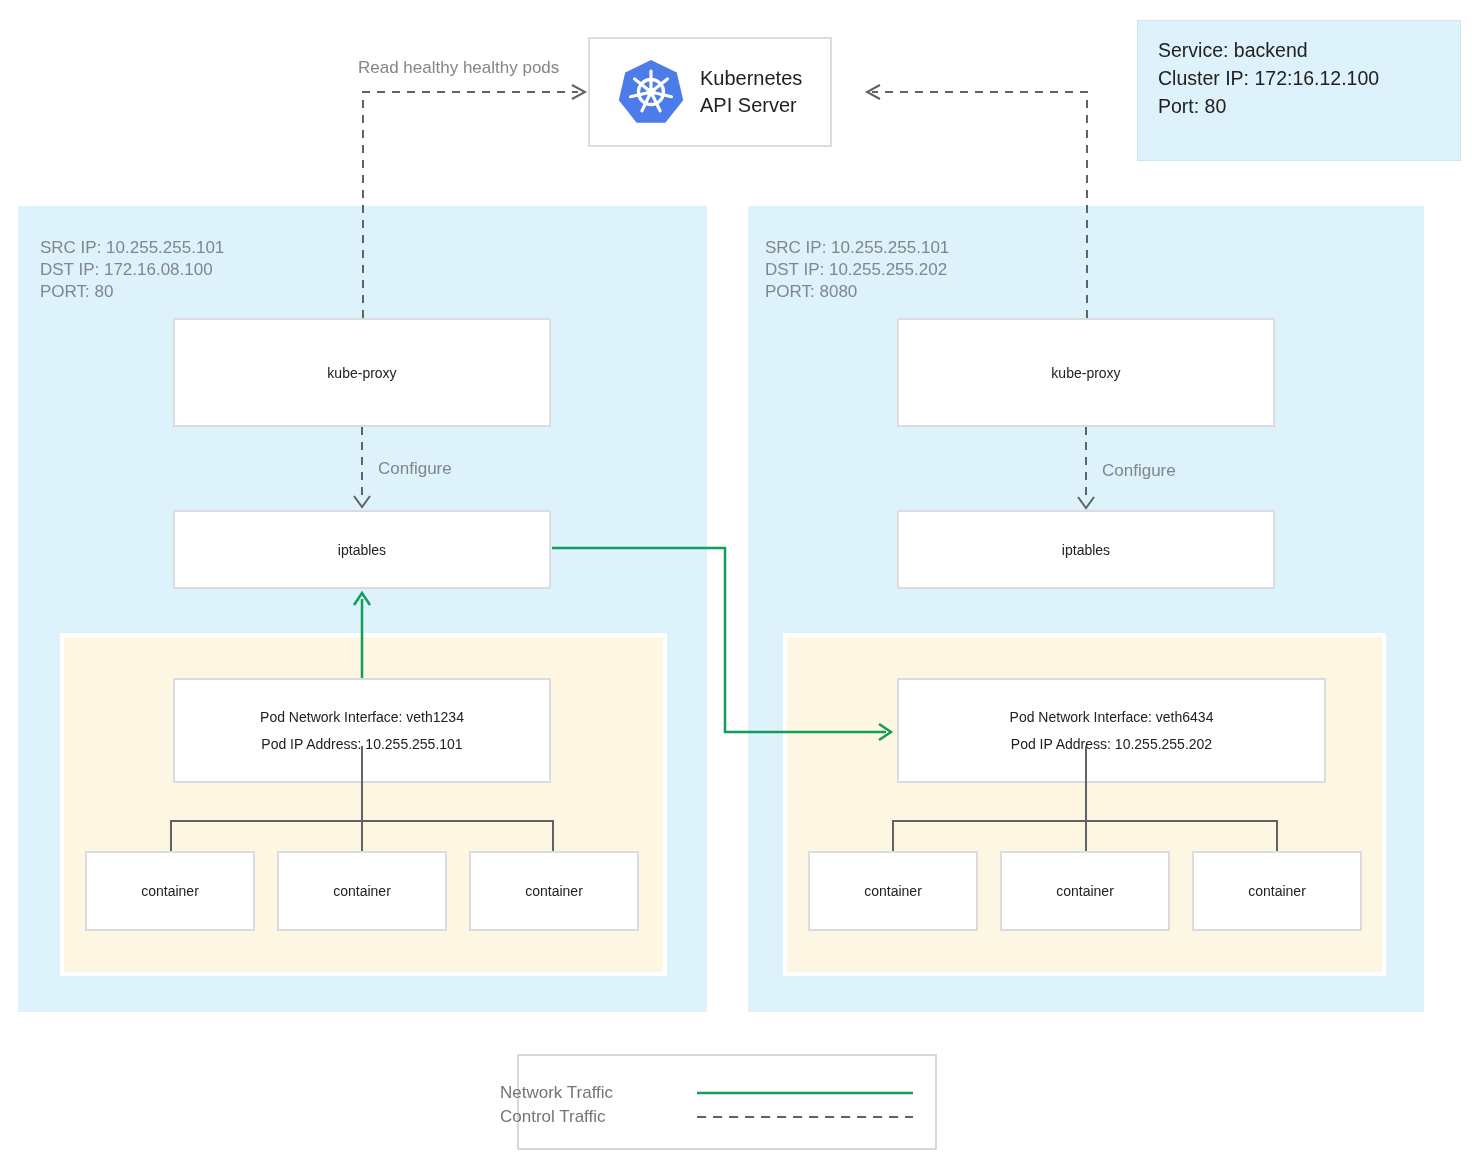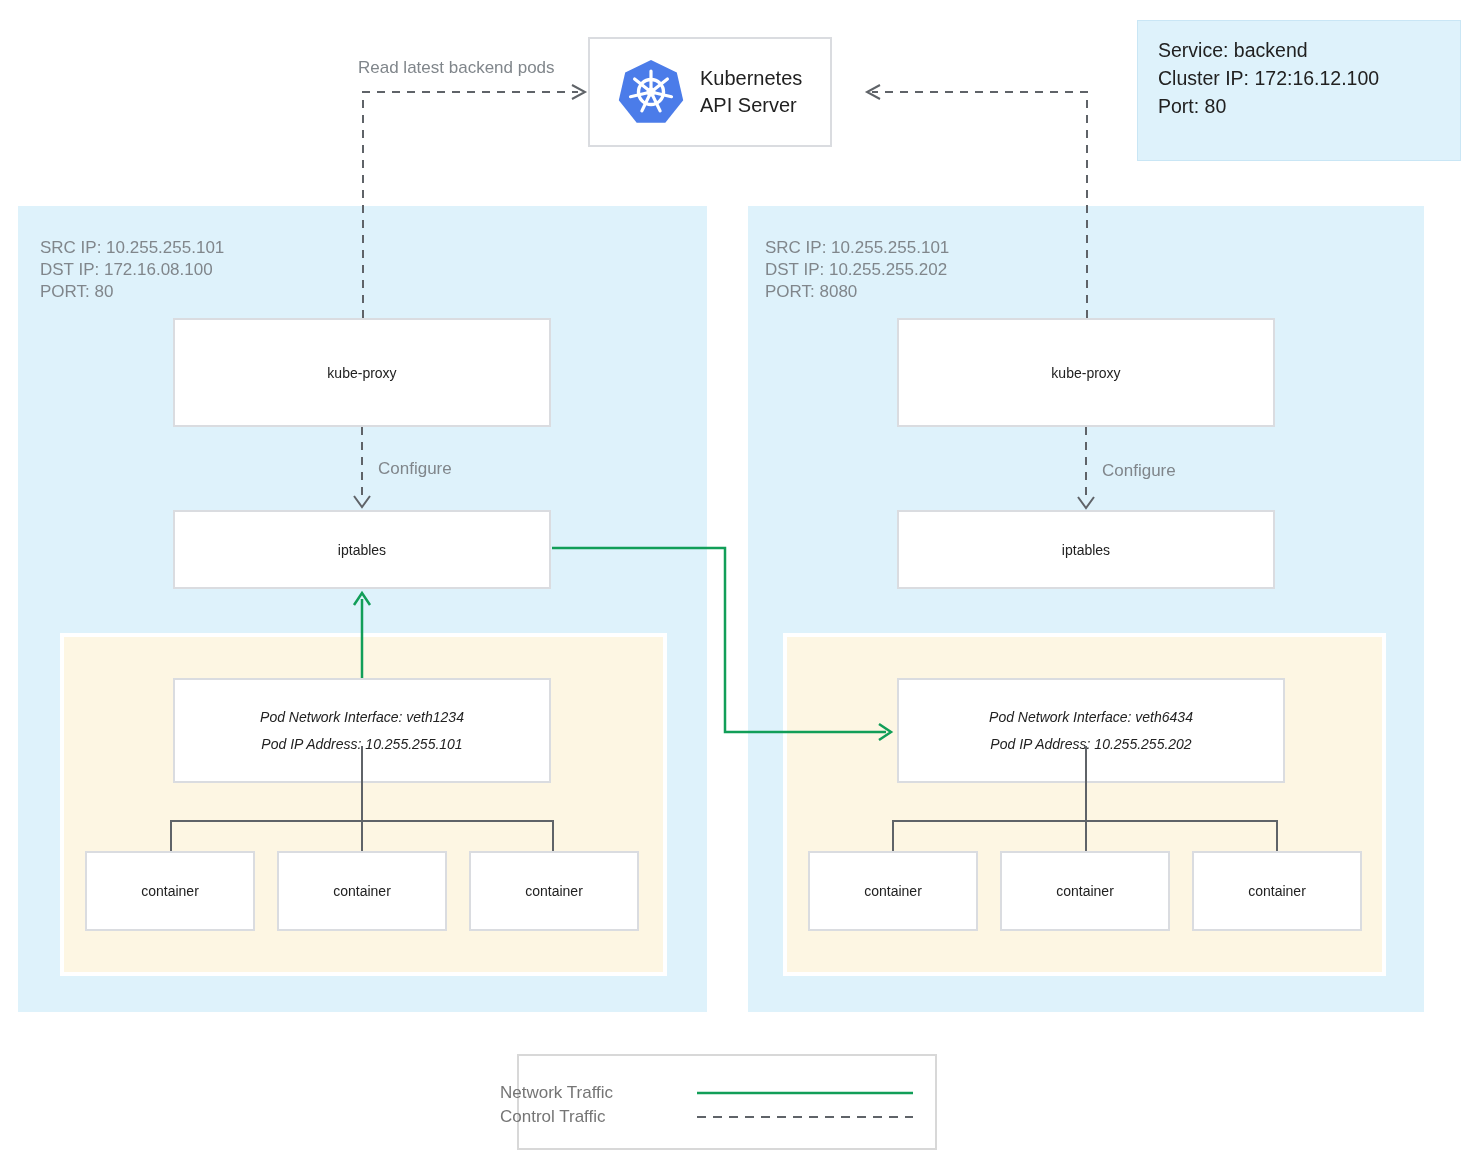--- a/index.html
+++ b/index.html
@@ -9,21 +9,21 @@
   }
   *{margin:0;padding:0;box-sizing:border-box;}
   html,body{width:1472px;height:1172px;background:#fff;overflow:hidden;
     font-family:"Liberation Sans","DejaVu Sans",sans-serif;}
   .stage{position:relative;width:1472px;height:1172px;background:#fff;}
   .node{position:absolute;background:var(--node-bg);z-index:1;}
   .podbox{position:absolute;background:var(--pod-bg);border:4px solid #fff;z-index:2;}
   .wbox{position:absolute;background:#fff;border:2px solid var(--box-border);
     display:flex;align-items:center;justify-content:center;
     font-size:14px;color:var(--text-dark);z-index:3;text-align:center;}
-  .wbox.twolines{flex-direction:column;line-height:27px;font-style:italic;}
+  .wbox.twolines{flex-direction:column;line-height:27px;}
   .annot{position:absolute;font-size:17px;line-height:22px;color:var(--text-gray);z-index:3;white-space:nowrap;}
   .edgelabel{position:absolute;font-size:17px;color:var(--text-gray);z-index:6;white-space:nowrap;}
   .apibox{position:absolute;left:588px;top:37px;width:244px;height:110px;background:#fff;
     border:2px solid var(--box-border);display:flex;align-items:center;gap:16px;
     padding-left:28px;z-index:3;}
   .apibox .apitext{font-size:20px;line-height:27px;color:var(--text-dark);}
   .servicebox{position:absolute;left:1137px;top:20px;width:324px;height:141px;
     background:var(--node-bg);border:1px solid #c9e6f5;padding:15px 0 0 20px;
     font-size:19.5px;line-height:28px;color:var(--text-dark);z-index:3;}
   .legendbox{position:absolute;left:517px;top:1054px;width:420px;height:96px;
@@ -57,21 +57,21 @@
       <div>API Server</div>
     </div>
   </div>
 
   <div class="servicebox">
     <div>Service: backend</div>
     <div>Cluster IP: 172:16.12.100</div>
     <div>Port: 80</div>
   </div>
 
-  <div class="edgelabel" style="left:358px;top:58px;">Read latest backend pods</div>
+  <div class="edgelabel" style="left:358px;top:58px;">Read healthy healthy pods</div>
   <div class="edgelabel" style="left:378px;top:459px;">Configure</div>
   <div class="edgelabel" style="left:1102px;top:461px;">Configure</div>
 
   <div class="node" style="left:18px;top:206px;width:689px;height:806px;">
     <div class="annot" style="left:22px;top:31px;">
       <div>SRC IP: 10.255.255.101</div>
       <div>DST IP: 172.16.08.100</div>
       <div>PORT: 80</div>
     </div>
     <div class="wbox" style="left:155px;top:112px;width:378px;height:109px;">kube-proxy</div>
@@ -91,21 +91,21 @@
   <div class="node" style="left:748px;top:206px;width:676px;height:806px;">
     <div class="annot" style="left:17px;top:31px;">
       <div>SRC IP: 10.255.255.101</div>
       <div>DST IP: 10.255.255.202</div>
       <div>PORT: 8080</div>
     </div>
     <div class="wbox" style="left:149px;top:112px;width:378px;height:109px;">kube-proxy</div>
     <div class="wbox" style="left:149px;top:304px;width:378px;height:79px;">iptables</div>
 
     <div class="podbox" style="left:35px;top:427px;width:603px;height:343px;">
-      <div class="wbox twolines" style="left:110px;top:41px;width:388px;height:105px;">
+      <div class="wbox twolines" style="left:110px;top:41px;width:429px;height:105px;">
         <div>Pod Network Interface: veth6434</div>
         <div>Pod IP Address: 10.255.255.202</div>
       </div>
       <div class="wbox" style="left:21px;top:214px;width:170px;height:80px;">container</div>
       <div class="wbox" style="left:213px;top:214px;width:170px;height:80px;">container</div>
       <div class="wbox" style="left:405px;top:214px;width:170px;height:80px;">container</div>
     </div>
   </div>
 
   <div class="legendbox"></div>

